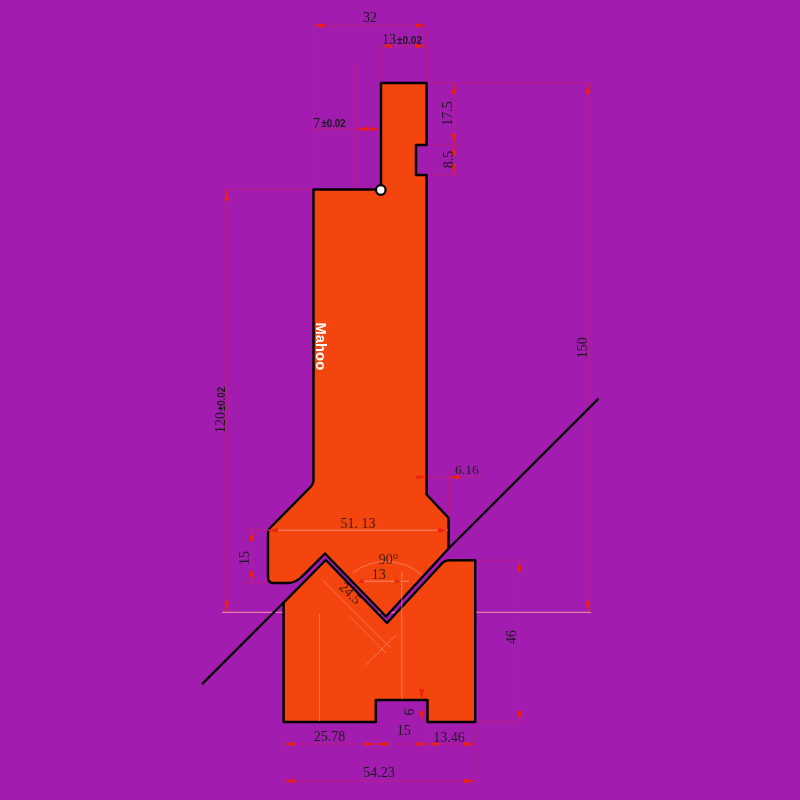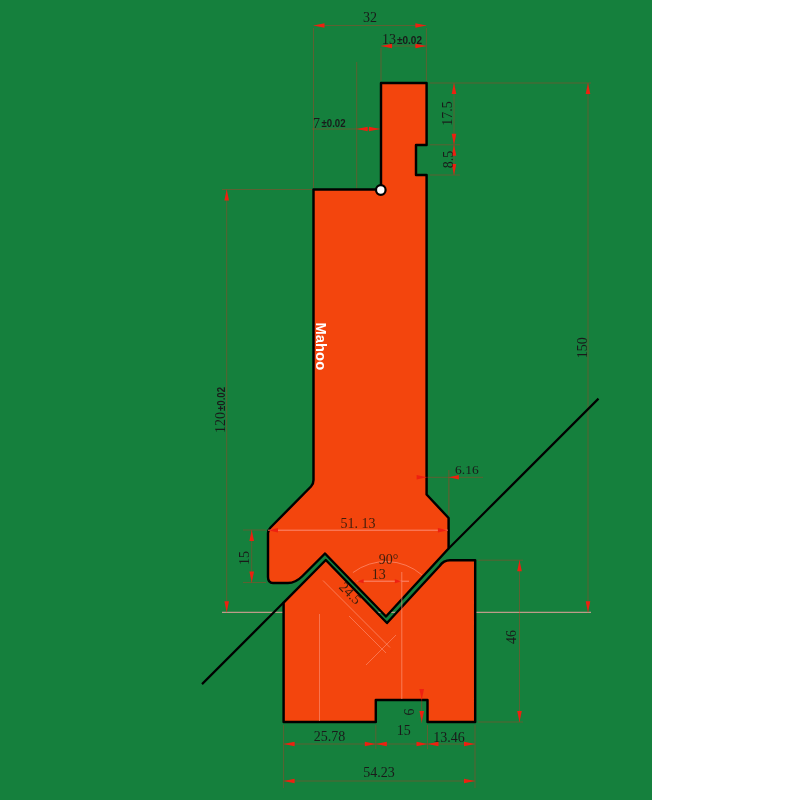--- a/index.html
+++ b/index.html
@@ -1,16 +1,16 @@
 <!DOCTYPE html>
 <html><head>
 <meta charset="utf-8">
 <style>
 html,body{margin:0;padding:0;background:#ffffff;}
-#page{width:652px;height:800px;position:relative;background:#15803d;overflow:hidden;}
+#page{width:800px;height:800px;position:relative;background:#a21caf;overflow:hidden;}
 text{font-family:"Liberation Serif", serif;fill:#1a1a1a;}
 .bt{font-family:"Liberation Sans", sans-serif;font-weight:bold;}
 .dk{fill:#3d1e0c;}
 </style>
 </head>
 <body>
 <div id="page">
 <svg width="800" height="800" viewBox="0 0 800 800" xmlns="http://www.w3.org/2000/svg">
 <defs></defs>
 

